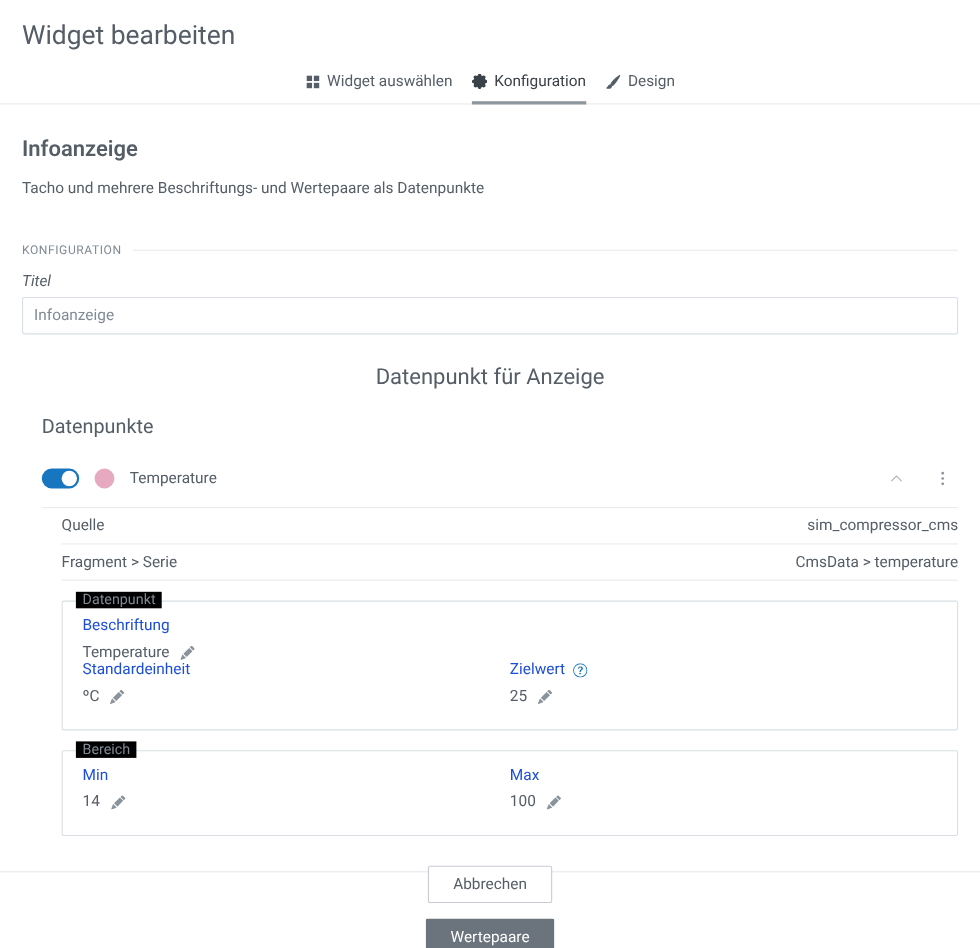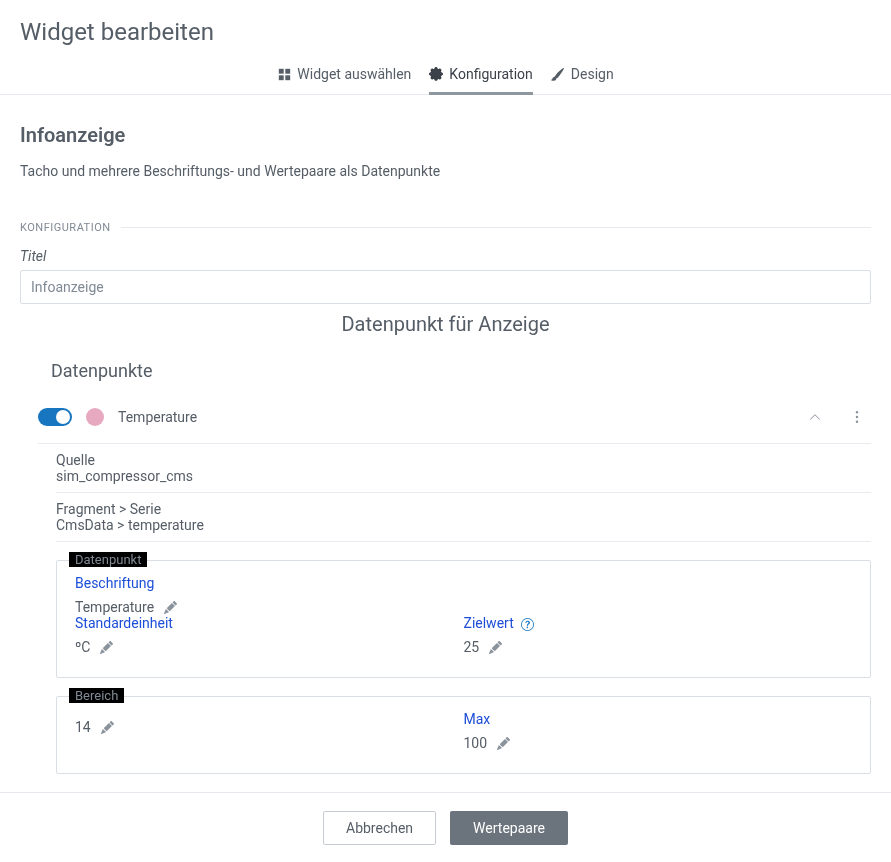--- a/index.html
+++ b/index.html
@@ -95,28 +95,28 @@
     border: 1px solid #d9dfe4;
     border-radius: 2px;
     background: #fff;
     font-family: inherit;
   }
 
   .dp-gauge-title {
     text-align: center;
     font-size: 20px;
     color: #555d66;
-    margin-top: 8px;
+    margin-top: 26px;
   }
 
   .dp-heading {
     font-size: 18px;
     color: #555d66;
     margin-top: 24px;
-    margin-left: 31px;
+    margin-left: 18px;
   }
 
   .dp-card {
     margin: 14px 0 0 18px;
     border-radius: 2px;
   }
 
   .dp-row {
     display:flex;
     align-items:center;
@@ -165,21 +165,20 @@
     padding-left: 18px;
   }
 
   .kv-row {
     display:flex;
     justify-content:space-between;
     font-size:14px;
     color:#555d66;
     padding: 8px 0;
     border-bottom: 1px solid #e8ebef;
-    flex-direction: column;
   }
   .kv-key { color:#555d66; }
   .kv-val { color:#555d66; }
 
   .fieldset {
     border:1px solid #d9dfe4;
     border-radius:2px;
     padding: 14px 18px 22px 18px;
     margin-top: 18px;
     position: relative;
@@ -225,20 +224,21 @@
   .footer {
     position:absolute;
     left:0; right:0; bottom:0;
     height:70px;
     border-top:1px solid #e6e9ed;
     background:#fff;
     display:flex;
     align-items:center;
     justify-content:center;
     gap:14px;
+    flex-direction:column;
   }
   .btn {
     padding: 8px 22px;
     font-size:14px;
     border-radius:2px;
     cursor:pointer;
     border:1px solid transparent;
     font-family:inherit;
   }
   .btn-cancel {
@@ -378,20 +378,21 @@
               </span>
             </div>
           </div>
         </div>
       </div>
 
       <div class="fieldset">
         <div class="fieldset-legend">Bereich</div>
         <div class="two-col">
           <div>
+            <div class="f-label">Min</div>
             <div class="f-value-row">
               <span>14</span>
               <span class="edit-icon">
                 <svg width="13" height="13" viewBox="0 0 16 16" fill="currentColor">
                     <path d="M12.854.146a.5.5 0 0 0-.707 0L10.5 1.793 14.207 5.5l1.647-1.646a.5.5 0 0 0 0-.708l-3-3zm.646 6.061L9.793 2.5 3.293 9H3.5a.5.5 0 0 1 .5.5v.5h.5a.5.5 0 0 1 .5.5v.5h.5a.5.5 0 0 1 .5.5v.5h.5a.5.5 0 0 1 .5.5v.207l6.5-6.5zm-7.468 7.468A.5.5 0 0 1 6 13.5V13h-.5a.5.5 0 0 1-.5-.5V12h-.5a.5.5 0 0 1-.5-.5V11h-.5a.5.5 0 0 1-.5-.5V10h-.5a.499.499 0 0 1-.175-.032l-.179.178a.5.5 0 0 0-.11.168l-2 5a.5.5 0 0 0 .65.65l5-2a.5.5 0 0 0 .168-.11l.178-.178z"></path>
                   </svg>
               </span>
             </div>
           </div>
           <div>

